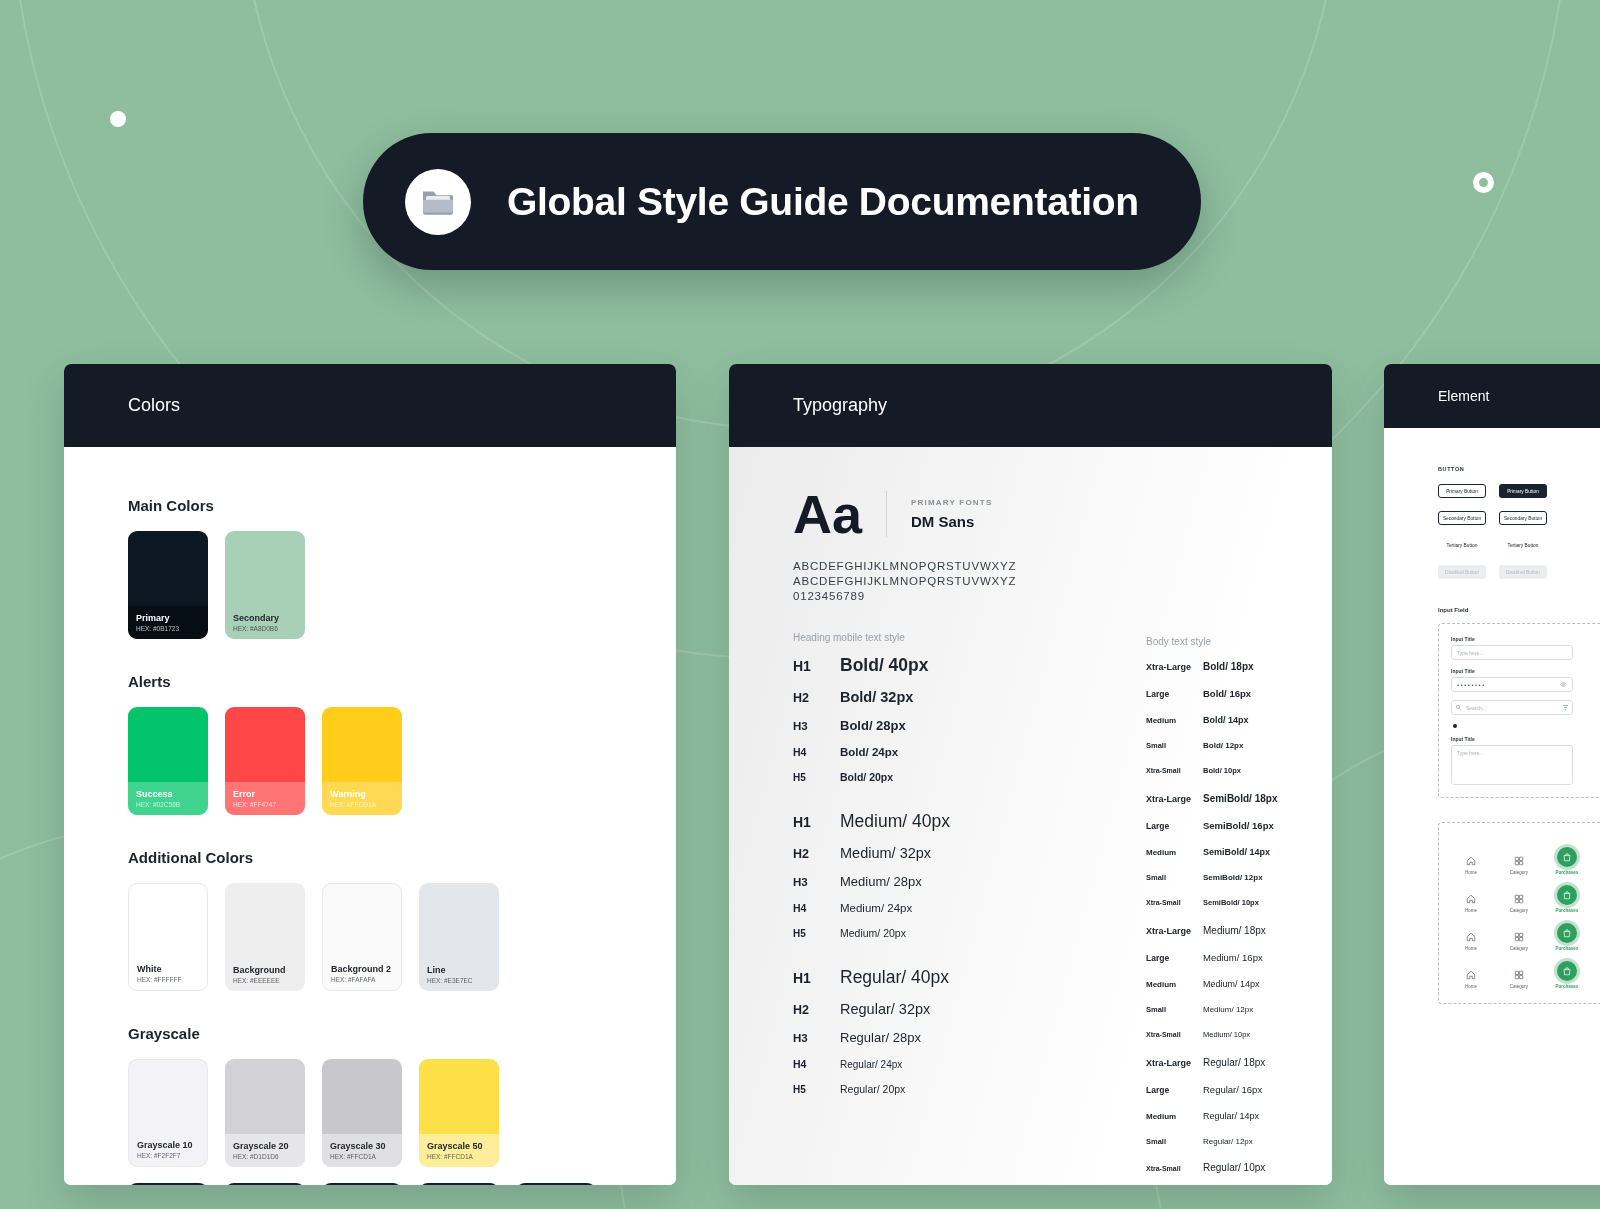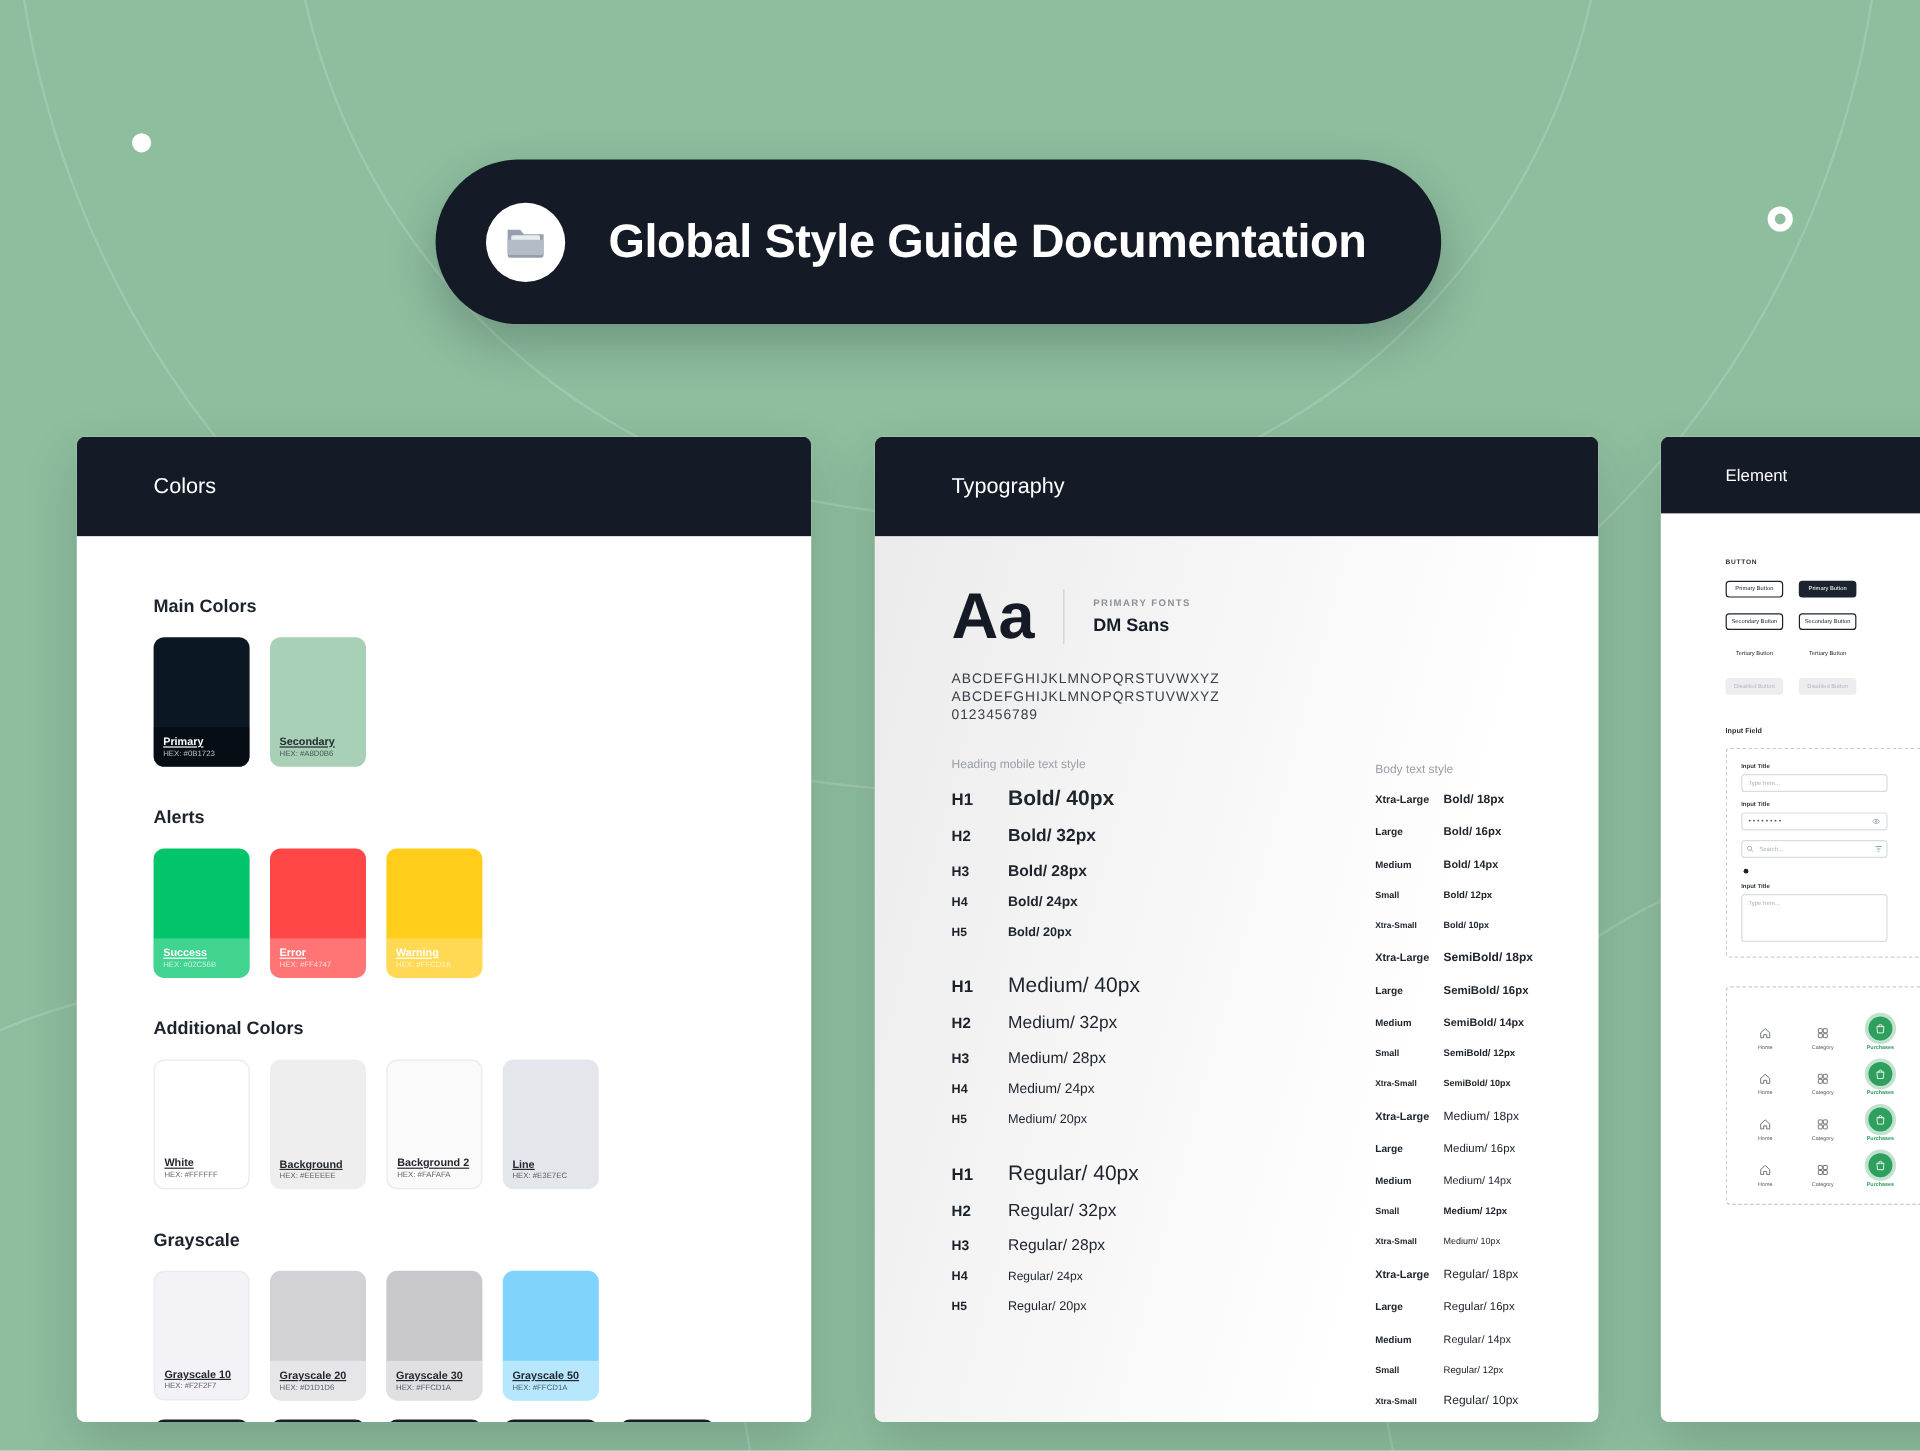--- a/index.html
+++ b/index.html
@@ -40,21 +40,21 @@
   .c-heading { font-size:15px; font-weight:700; color:#1c232c; line-height:18px; }
   .swatch-row { display:flex; gap:17px; margin-top:16px; }
   .swatch { width:80px; height:108px; border-radius:9px; position:relative; flex:0 0 auto; overflow:hidden; }
   .swatch[data-variant="white"] { border:1px solid #e7e9eb; }
   .swatch-label { position:absolute; left:0; right:0; bottom:0; padding:7px 8px; }
   .swatch[data-variant="dark"]  .swatch-label { background:rgba(0,0,0,.40); color:#fff; }
   .swatch[data-variant="alert"] .swatch-label { background:rgba(255,255,255,.25); color:#fff; }
   .swatch[data-variant="gray"]  .swatch-label { background:rgba(255,255,255,.45); color:#23282f; }
   .swatch[data-variant="light"] .swatch-label,
   .swatch[data-variant="white"] .swatch-label { color:#23282f; }
-  .swatch-name { font-size:9px; font-weight:700; margin-bottom:2px; white-space:nowrap;text-decoration:underline; }
+  .swatch-name { font-size:9px; font-weight:700; margin-bottom:2px; white-space:nowrap; }
   .swatch-hex  { font-size:6.5px; opacity:.72; white-space:nowrap; }
 
   
   .typo-body { position:relative; padding:40px 64px 0 64px; background:linear-gradient(105deg,#ebebeb 0%,#f6f6f6 38%,#ffffff 72%); }
   .specimen { display:flex; align-items:center; }
   .spec-aa { font-size:54px; font-weight:700; color:#141b26; line-height:54px; }
   .spec-divider { width:1px; height:46px; background:#cfd2d6; margin:0 24px; }
   .spec-label { font-size:8px; letter-spacing:1.2px; color:#8b9198; font-weight:700; }
   .spec-font  { font-size:15px; font-weight:700; color:#161d28; margin-top:6px; }
   .alphabet { margin-top:18px; font-size:11.5px; letter-spacing:.8px; color:#394049; line-height:15px; }
@@ -227,21 +227,21 @@
               <div class="swatch-name">Grayscale 20</div>
               <div class="swatch-hex">HEX: #D1D1D6</div>
             </div>
           </div>
             <div class="swatch" data-variant="gray" style="background: rgb(199, 199, 204);">
             <div class="swatch-label">
               <div class="swatch-name">Grayscale 30</div>
               <div class="swatch-hex">HEX: #FFCD1A</div>
             </div>
           </div>
-            <div class="swatch" data-variant="gray" style="background: #7dd3fc;">
+            <div class="swatch" data-variant="gray" style="background: #fde047;">
             <div class="swatch-label">
               <div class="swatch-name">Grayscale 50</div>
               <div class="swatch-hex">HEX: #FFCD1A</div>
             </div>
           </div>
           </div>
       </section>
 
       <section class="c-section partial">
         <div class="swatch-row">
@@ -418,21 +418,21 @@
               <div class="bt-row">
               <span class="bt-label" style="font-size: 8.5px;">Large</span>
               <span class="bt-val" style="font-size: 9.5px; font-weight: 500;">Medium/ 16px</span>
             </div>
               <div class="bt-row">
               <span class="bt-label" style="font-size: 8px;">Medium</span>
               <span class="bt-val" style="font-size: 9px; font-weight: 500;">Medium/ 14px</span>
             </div>
               <div class="bt-row">
               <span class="bt-label" style="font-size: 7.5px;">Small</span>
-              <span class="bt-val" style="font-size: 8px; font-weight: 700; text-align: right;">Medium/ 12px</span>
+              <span class="bt-val" style="font-size: 8px; font-weight: 400; text-align: right;">Medium/ 12px</span>
             </div>
               <div class="bt-row">
               <span class="bt-label" style="font-size: 7px;">Xtra-Small</span>
               <span class="bt-val" style="font-size: 7.5px; font-weight: 500;">Medium/ 10px</span>
             </div>
             </div>
           <div class="bt-group">
 
           <div class="bt-row">
               <span class="bt-label" style="font-size: 9px;">Xtra-Large</span>

